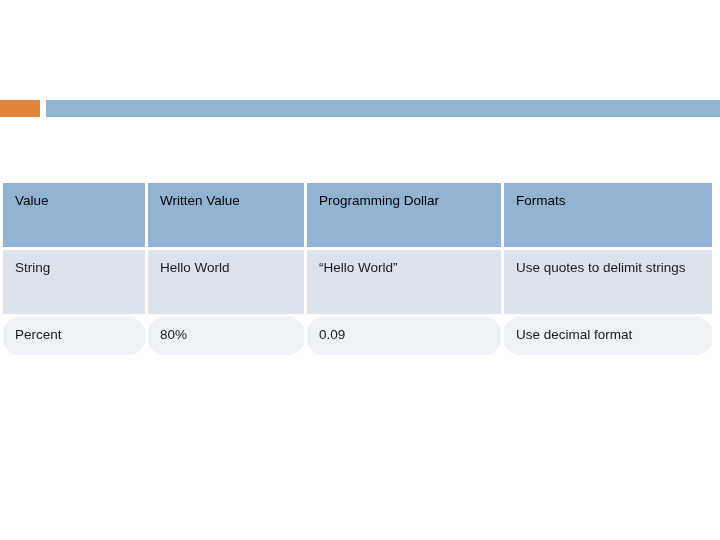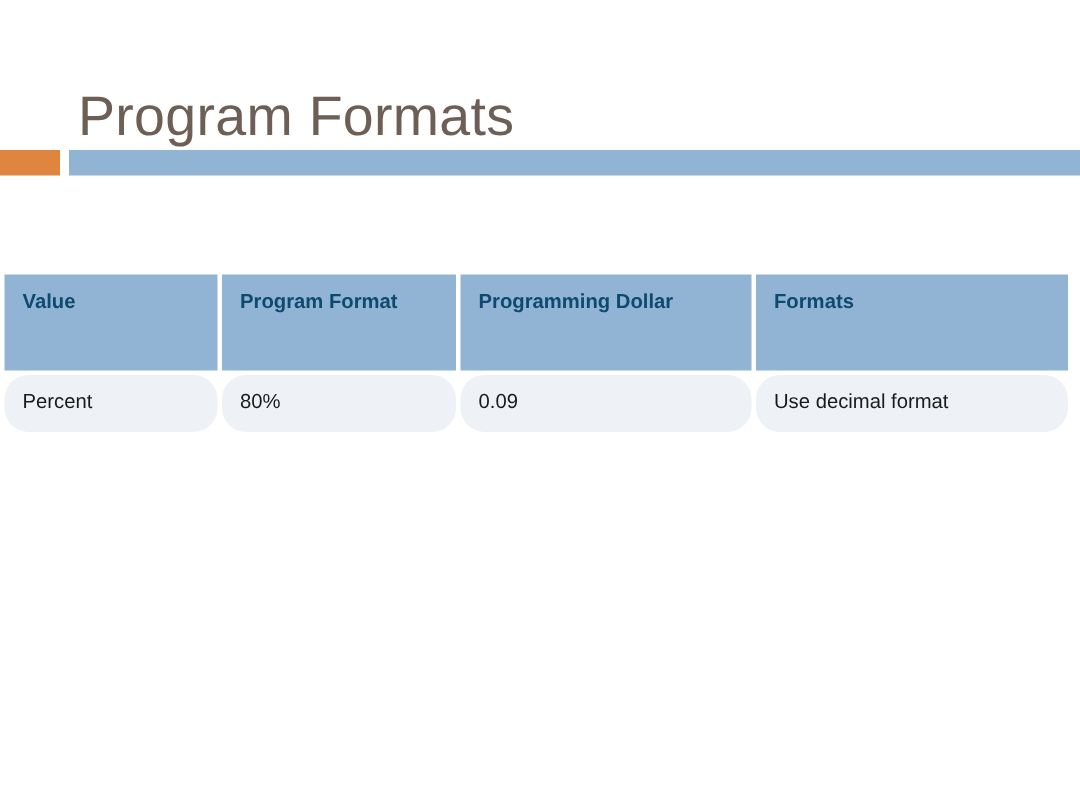--- a/index.html
+++ b/index.html
@@ -62,22 +62,22 @@
     line-height: 1.28;
     color: #1a1a1a;
   }
   .data-table .col-value    { width: 142px; }
   .data-table .col-written  { width: 156px; }
   .data-table .col-prog     { width: 194px; }
   .data-table .col-comment  { width: 208px; }
 
   tr.header-row td {
     background: #92b4d4;
-    color: #0c4a6e;
-    font-weight: bold;
+    color: #000000;
+    font-weight: normal;
     height: 46px;
   }
   tr.row-dark td {
     background: #dce3ec;
   }
   tr.row-light td {
     background: #eef1f6;
   }
   tr.row-tall td {
     height: 46px;
@@ -85,41 +85,46 @@
   tr.row-short td {
     height: 20px;
     border-radius: 16px;
   }
 </style>
 </head>
 <body>
 
 <div class="slide">
 
-  <h1 class="slide-title">Program Formats</h1>
 
   <div class="accent-bar-orange"></div>
 
   <div class="accent-bar-blue"></div>
 
   <table class="data-table">
     <colgroup>
       <col class="col-value">
       <col class="col-written">
       <col class="col-prog">
       <col class="col-comment">
     </colgroup>
     <tbody>
       <tr class="header-row">
         <td>Value</td>
-        <td>Program Format</td>
+        <td>Written Value</td>
         <td>Programming Dollar</td>
         <td>Formats</td>
       </tr>
 
+      <tr class="row-dark row-tall">
+        <td>String</td>
+        <td>Hello World</td>
+        <td>“Hello World”</td>
+        <td>Use quotes to delimit strings</td>
+      </tr>
 
       <tr class="row-light row-short">
         <td>Percent</td>
         <td>80%</td>
         <td>0.09</td>
         <td>Use decimal format</td>
       </tr>
 
 
     </tbody>

